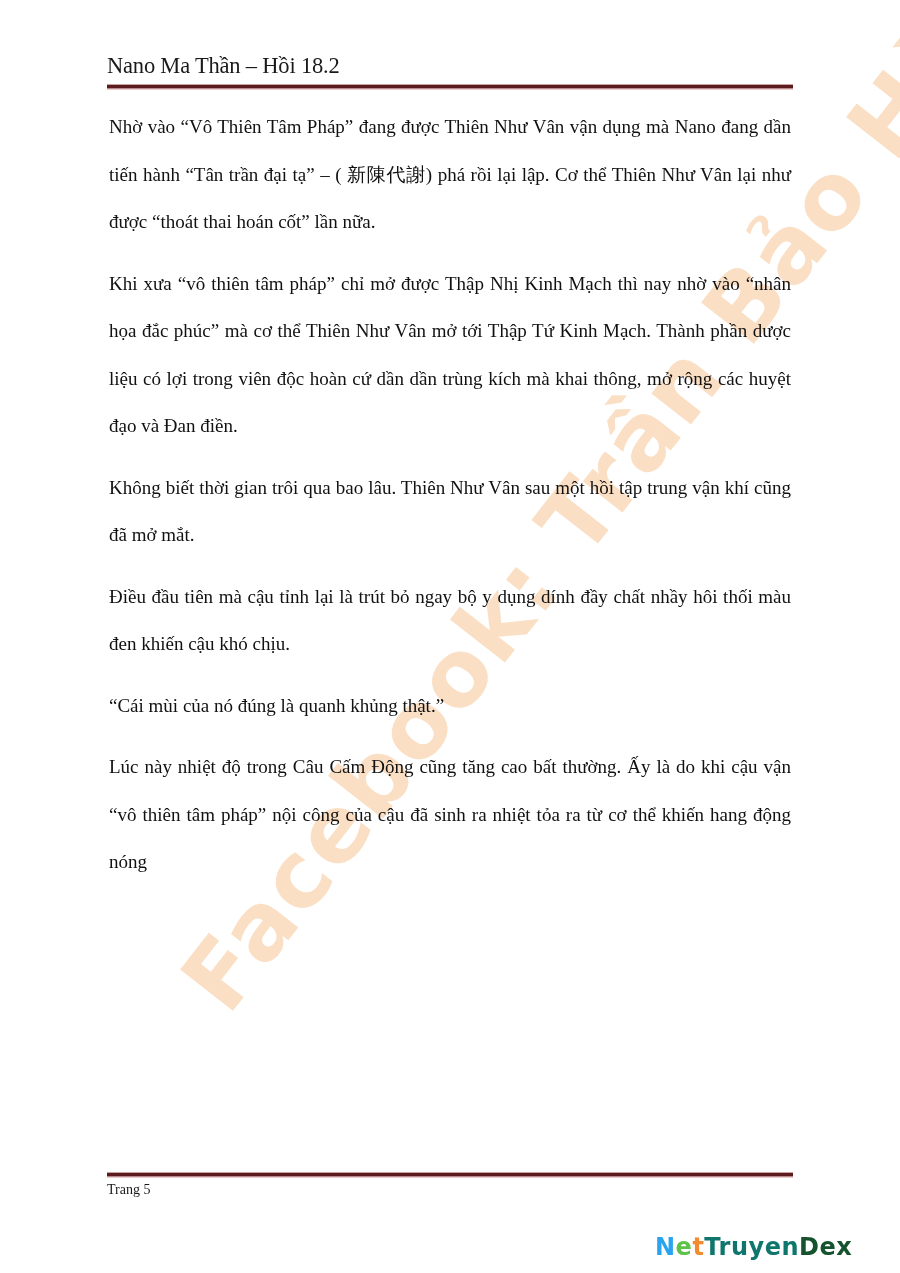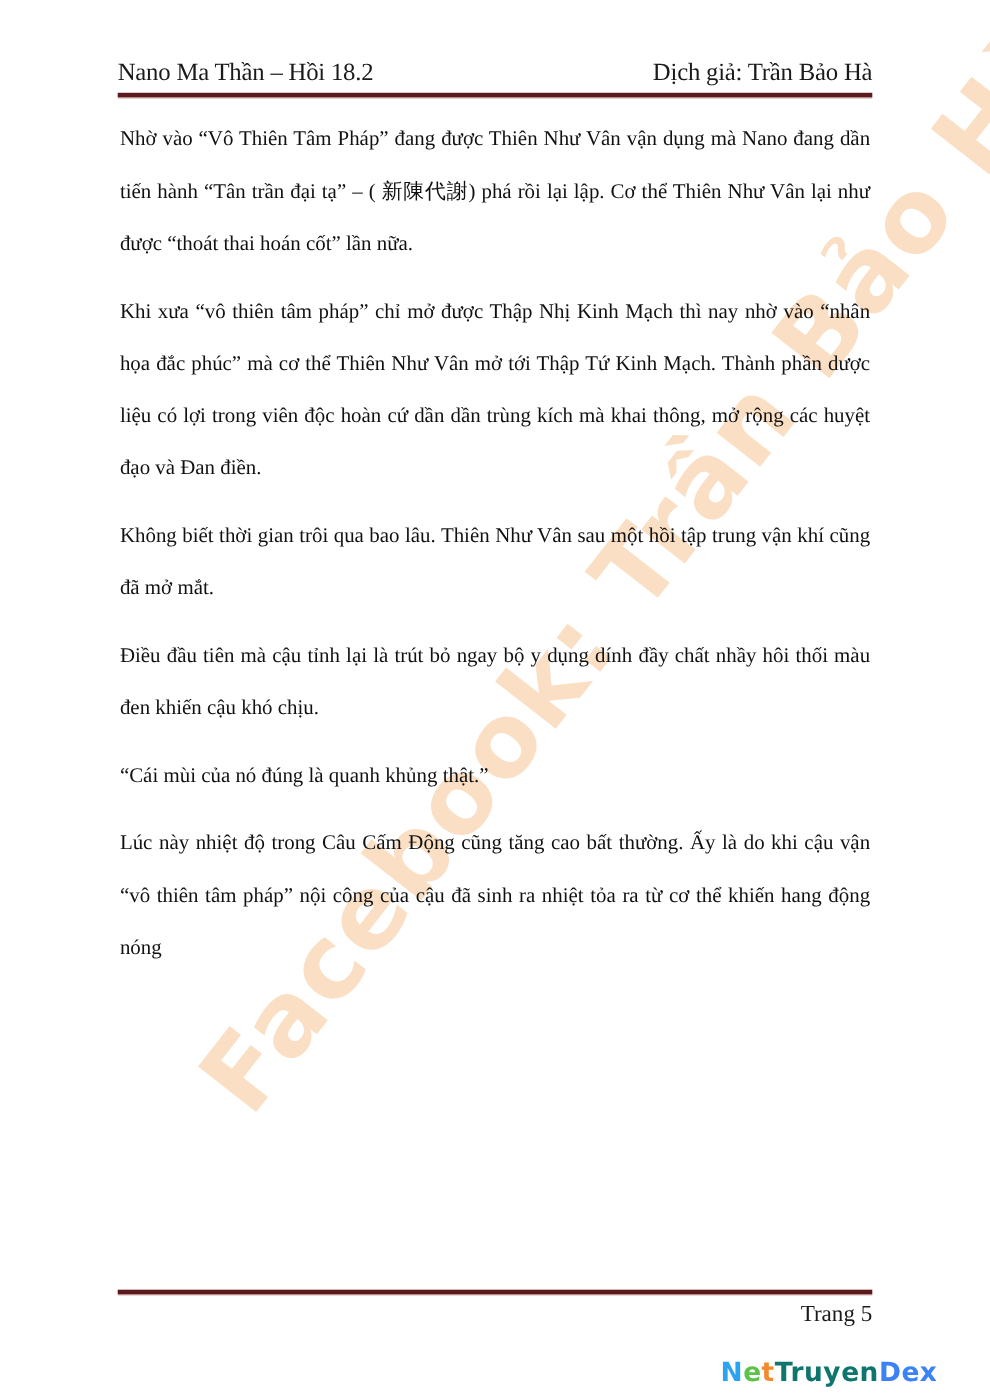--- a/index.html
+++ b/index.html
@@ -77,22 +77,21 @@
       transform-origin: center center;
       white-space: nowrap;
       z-index: 1;
       letter-spacing: 2px;
     }
     .footer {
       position: absolute;
       left: 107px;
       width: 686px;
       top: 1182px;
-      text-align: right;
-      font-size: 21px;
+      font-size: 14px;
       color: #1a1a1a;
     }
     .brand {
       position: absolute;
       left: 655px;
       top: 1233px;
       font-family: "DejaVu Sans", "Liberation Sans", sans-serif;
       font-size: 24px;
       font-weight: bold;
       letter-spacing: 0.5px;
@@ -100,35 +99,34 @@
     }
     .brand span { display: inline; }
   </style>
 </head>
 <body>
 
 <div class="page">
 
   <div class="header">
     <span>Nano Ma Thần – Hồi 18.2</span>
-    <span>Dịch giả: Trần Bảo Hà</span>
   </div>
   <div class="rule top"></div>
 
   <div class="watermark">Facebook: Trần Bảo Hà</div>
 
   <div class="body-text">
     <p>Nhờ vào “Vô Thiên Tâm Pháp” đang được Thiên Như Vân vận dụng mà Nano đang dần tiến hành “Tân trần đại tạ” – ( 新陳代謝) phá rồi lại lập. Cơ thể Thiên Như Vân lại như được “thoát thai hoán cốt” lần nữa.</p>
     <p>Khi xưa “vô thiên tâm pháp” chỉ mở được Thập Nhị Kinh Mạch thì nay nhờ vào “nhân họa đắc phúc” mà cơ thể Thiên Như Vân mở tới Thập Tứ Kinh Mạch. Thành phần dược liệu có lợi trong viên độc hoàn cứ dần dần trùng kích mà khai thông, mở rộng các huyệt đạo và Đan điền.</p>
     <p>Không biết thời gian trôi qua bao lâu. Thiên Như Vân sau một hồi tập trung vận khí cũng đã mở mắt.</p>
     <p>Điều đầu tiên mà cậu tỉnh lại là trút bỏ ngay bộ y dụng dính đầy chất nhầy hôi thối màu đen khiến cậu khó chịu.</p>
     <p>“Cái mùi của nó đúng là quanh khủng thật.”</p>
     <p>Lúc này nhiệt độ trong Câu Cấm Động cũng tăng cao bất thường. Ấy là do khi cậu vận “vô thiên tâm pháp” nội công của cậu đã sinh ra nhiệt tỏa ra từ cơ thể khiến hang động nóng</p>
   </div>
 
   <div class="rule bottom"></div>
   <div class="footer">Trang 5</div>
 
   <div class="brand">
-    <span class="brand-part" style="color: rgb(42, 163, 240);">N</span><span class="brand-part" style="color: rgb(92, 194, 74);">e</span><span class="brand-part" style="color: rgb(242, 138, 46);">t</span><span class="brand-part" style="color: #0f766e;">Truyen</span><span class="brand-part" style="color: #3b82f6;">Dex</span>
+    <span class="brand-part" style="color: rgb(42, 163, 240);">N</span><span class="brand-part" style="color: rgb(92, 194, 74);">e</span><span class="brand-part" style="color: rgb(242, 138, 46);">t</span><span class="brand-part" style="color: #0f766e;">Truyen</span><span class="brand-part" style="color: #14532d;">Dex</span>
   </div>
 
 </div>
 
 </body></html>

